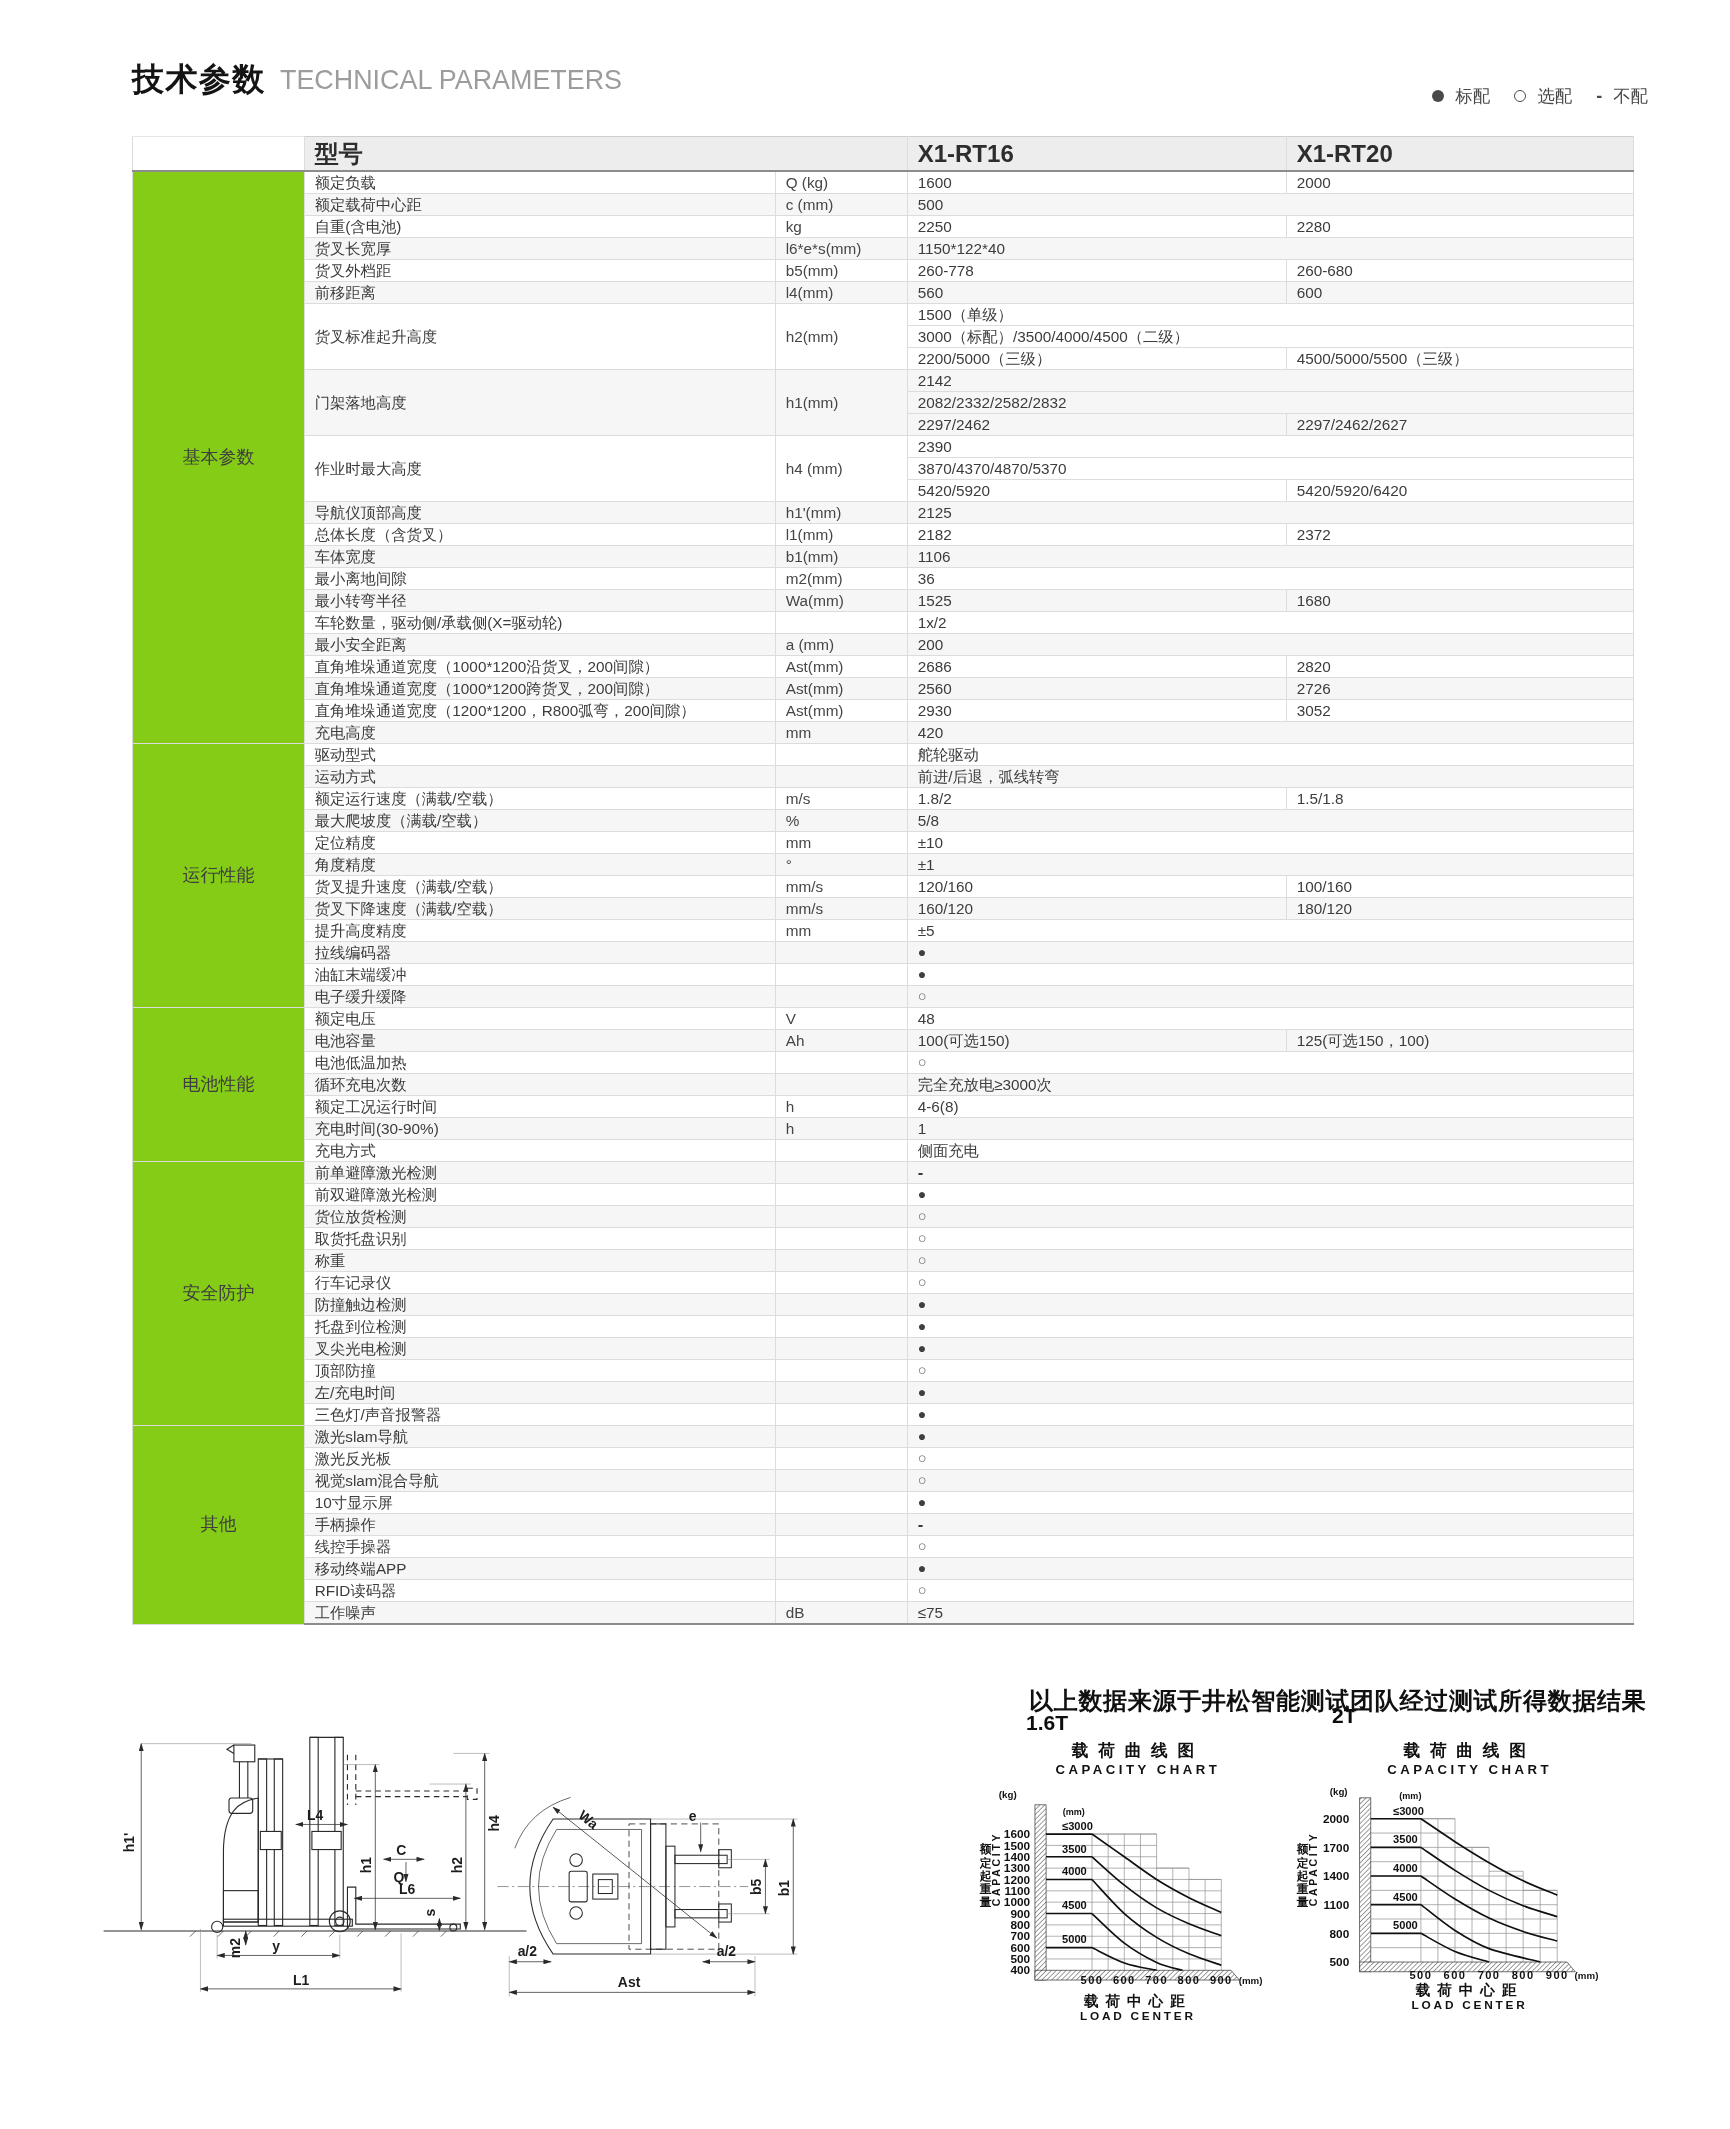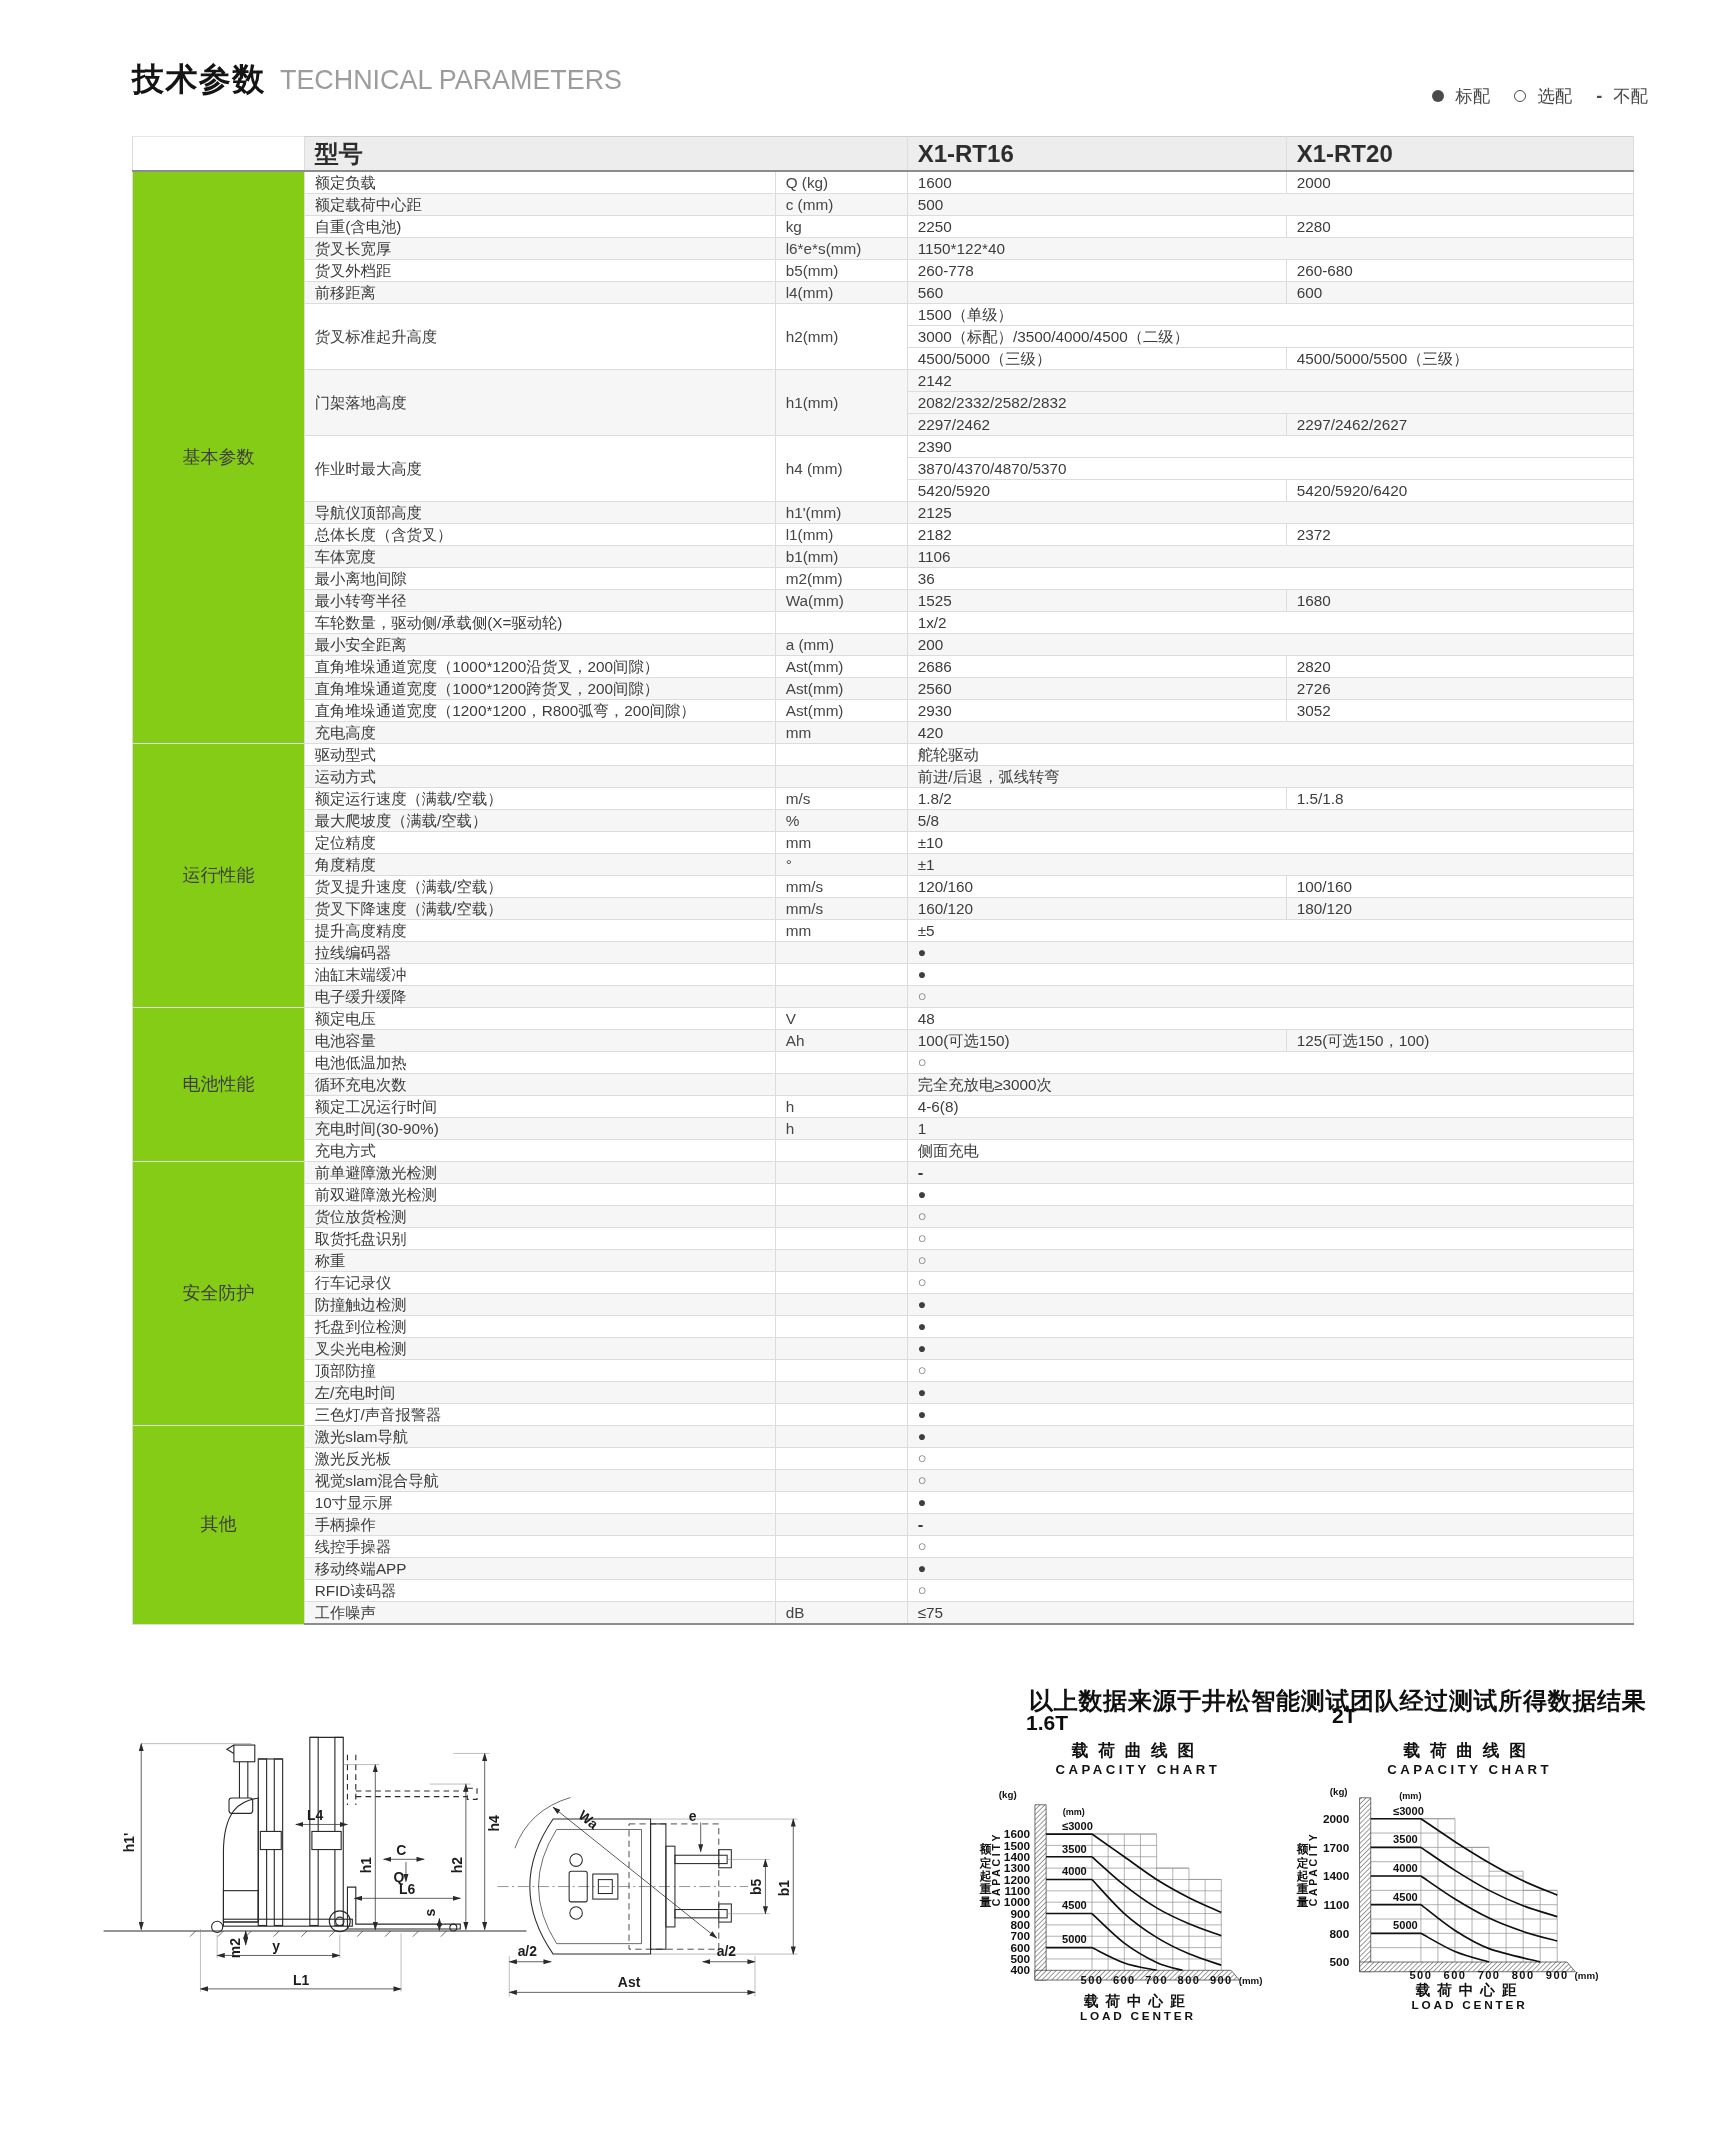--- a/index.html
+++ b/index.html
@@ -117,21 +117,21 @@
         </tr>
         <tr>
           <td class="param" rowspan="3">货叉标准起升高度</td>
           <td class="unit" rowspan="3">h2(mm)</td>
           <td class="val" colspan="2">1500（单级）</td>
         </tr>
         <tr>
           <td class="val" colspan="2">3000（标配）/3500/4000/4500（二级）</td>
         </tr>
         <tr>
-          <td class="val">4500/5000（三级）</td>
+          <td class="val">2200/5000（三级）</td>
           <td class="val">4500/5000/5500（三级）</td>
         </tr>
         <tr>
           <td class="param g" rowspan="3">门架落地高度</td>
           <td class="unit g" rowspan="3">h1(mm)</td>
           <td class="val g" colspan="2">2142</td>
         </tr>
         <tr>
           <td class="val g" colspan="2">2082/2332/2582/2832</td>
         </tr>

